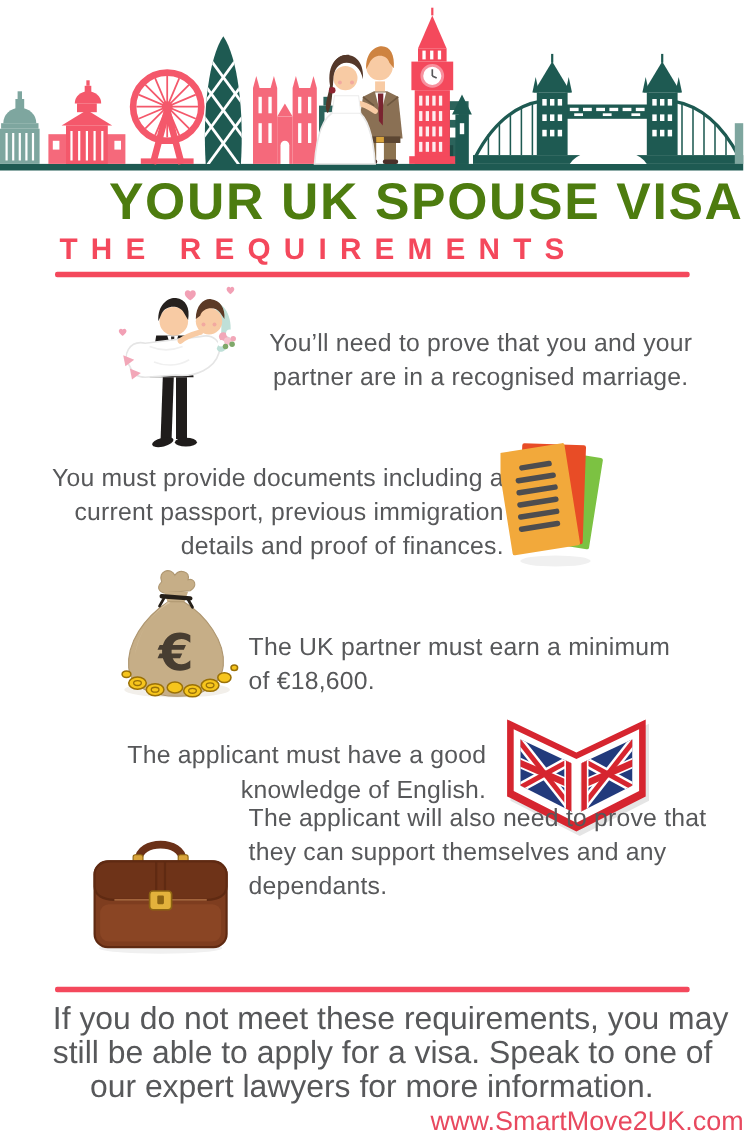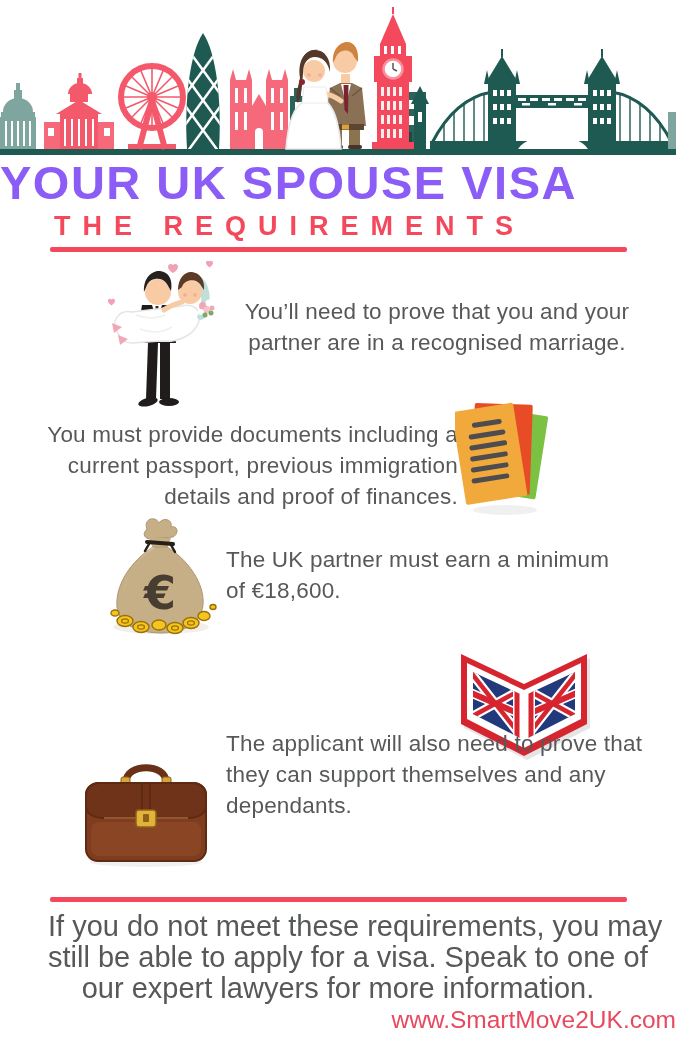--- a/index.html
+++ b/index.html
@@ -2,21 +2,21 @@
 <html><head>
 <meta charset="utf-8">
 <style>
   html,body { margin:0; padding:0; background:#fff; }
   .page {
     position:relative; width:676px; height:1042px; background:#ffffff;
     font-family:"Liberation Sans", sans-serif; overflow:hidden;
   }
   .abs { position:absolute; }
   .title {
-    width:676px; text-align:left; color:#8b5cf6; font-weight:bold;
+    width:676px; text-align:right; color:#4d7c0f; font-weight:bold;
     font-size:47px; letter-spacing:1.5px; line-height:50px;
   }
   .subtitle {
     width:676px; text-align:left; color:#F4485C; font-weight:bold;
     font-size:27px; letter-spacing:12px; line-height:32px; text-indent:12px;padding-left:42px;
   }
   .rule { background:#F4485C; height:5px; border-radius:2px; }
   .body-text {
     color:#57585A; font-size:22.5px; line-height:31px; letter-spacing:0.2px;
     white-space:nowrap;
@@ -374,22 +374,23 @@
       <ellipse cx="12" cy="98" rx="4" ry="3"></ellipse>
         <ellipse cx="110" cy="92" rx="3" ry="2.5"></ellipse>
     </g>
     <g fill="none" stroke="#9A7108" stroke-width="1.2">
       <ellipse cx="22" cy="106" rx="3.5" ry="2.2"></ellipse>
         <ellipse cx="38" cy="112" rx="3.5" ry="2.2"></ellipse>
       <ellipse cx="72" cy="113" rx="3.5" ry="2.2"></ellipse>
         <ellipse cx="88" cy="108" rx="3.5" ry="2.2"></ellipse>
     </g>
   </svg>
-  <div class="abs body-text t-left" style="left:226px;top:544px;width:400px">The UK partner must earn a minimum<br>of €18,600.</div>
-
+  <div class="abs body-text t-left" style="left:226px;top:572px;width:400px">The UK partner must earn a minimum<br>of €18,600.</div>
+
+  <div class="abs body-text t-right" style="left:32px;top:671px;width:410px">The applicant must have a good<br>knowledge of English.</div>
   <svg class="abs" style="left:453px;top:642px" width="142" height="122" viewBox="0 0 142 122">
     <polygon points="11,16 74,46 137,16 137,86 74,118 11,86" fill="#DFDFDF" opacity="0.8"></polygon>
     <polygon points="8,12 71,42 134,12 134,82 71,114 8,82" fill="#D6252F"></polygon>
     <polygon points="14,21 71,48 128,21 128,77 71,106 14,77" fill="#FFFFFF"></polygon>
     <clipPath id="bookL">
         <polygon points="20,30 67,52 67,96 20,72"></polygon>
       </clipPath>
     <clipPath id="bookR">
         <polygon points="122,30 75,52 75,96 122,72"></polygon>
       </clipPath>

